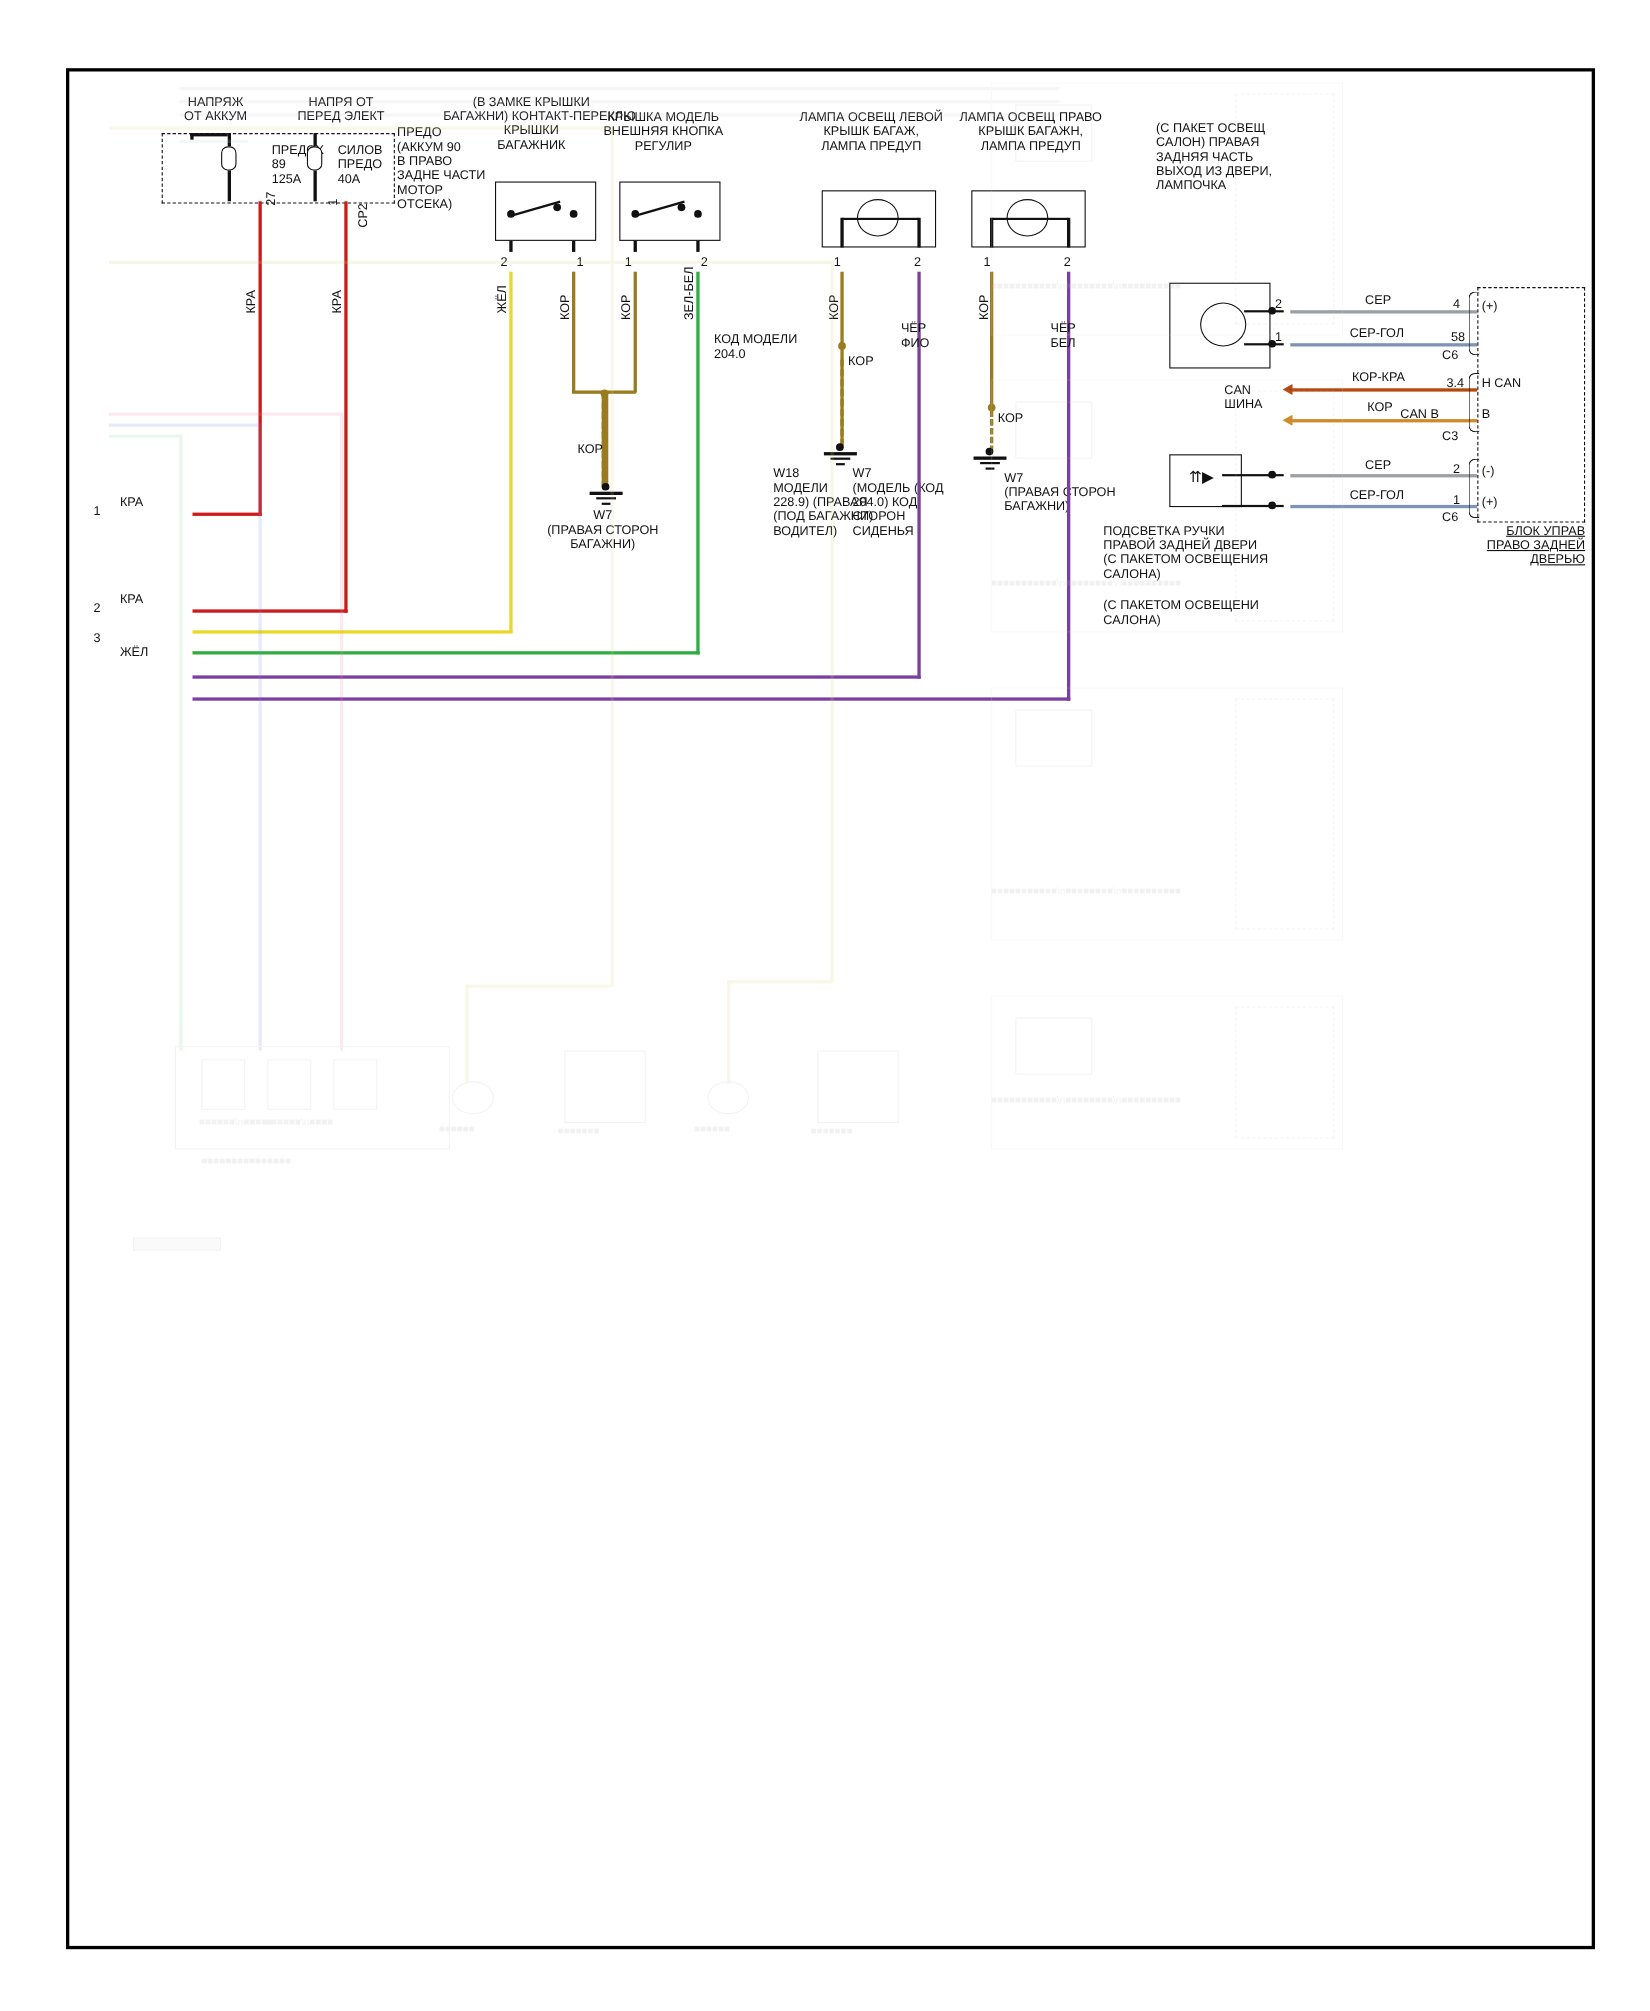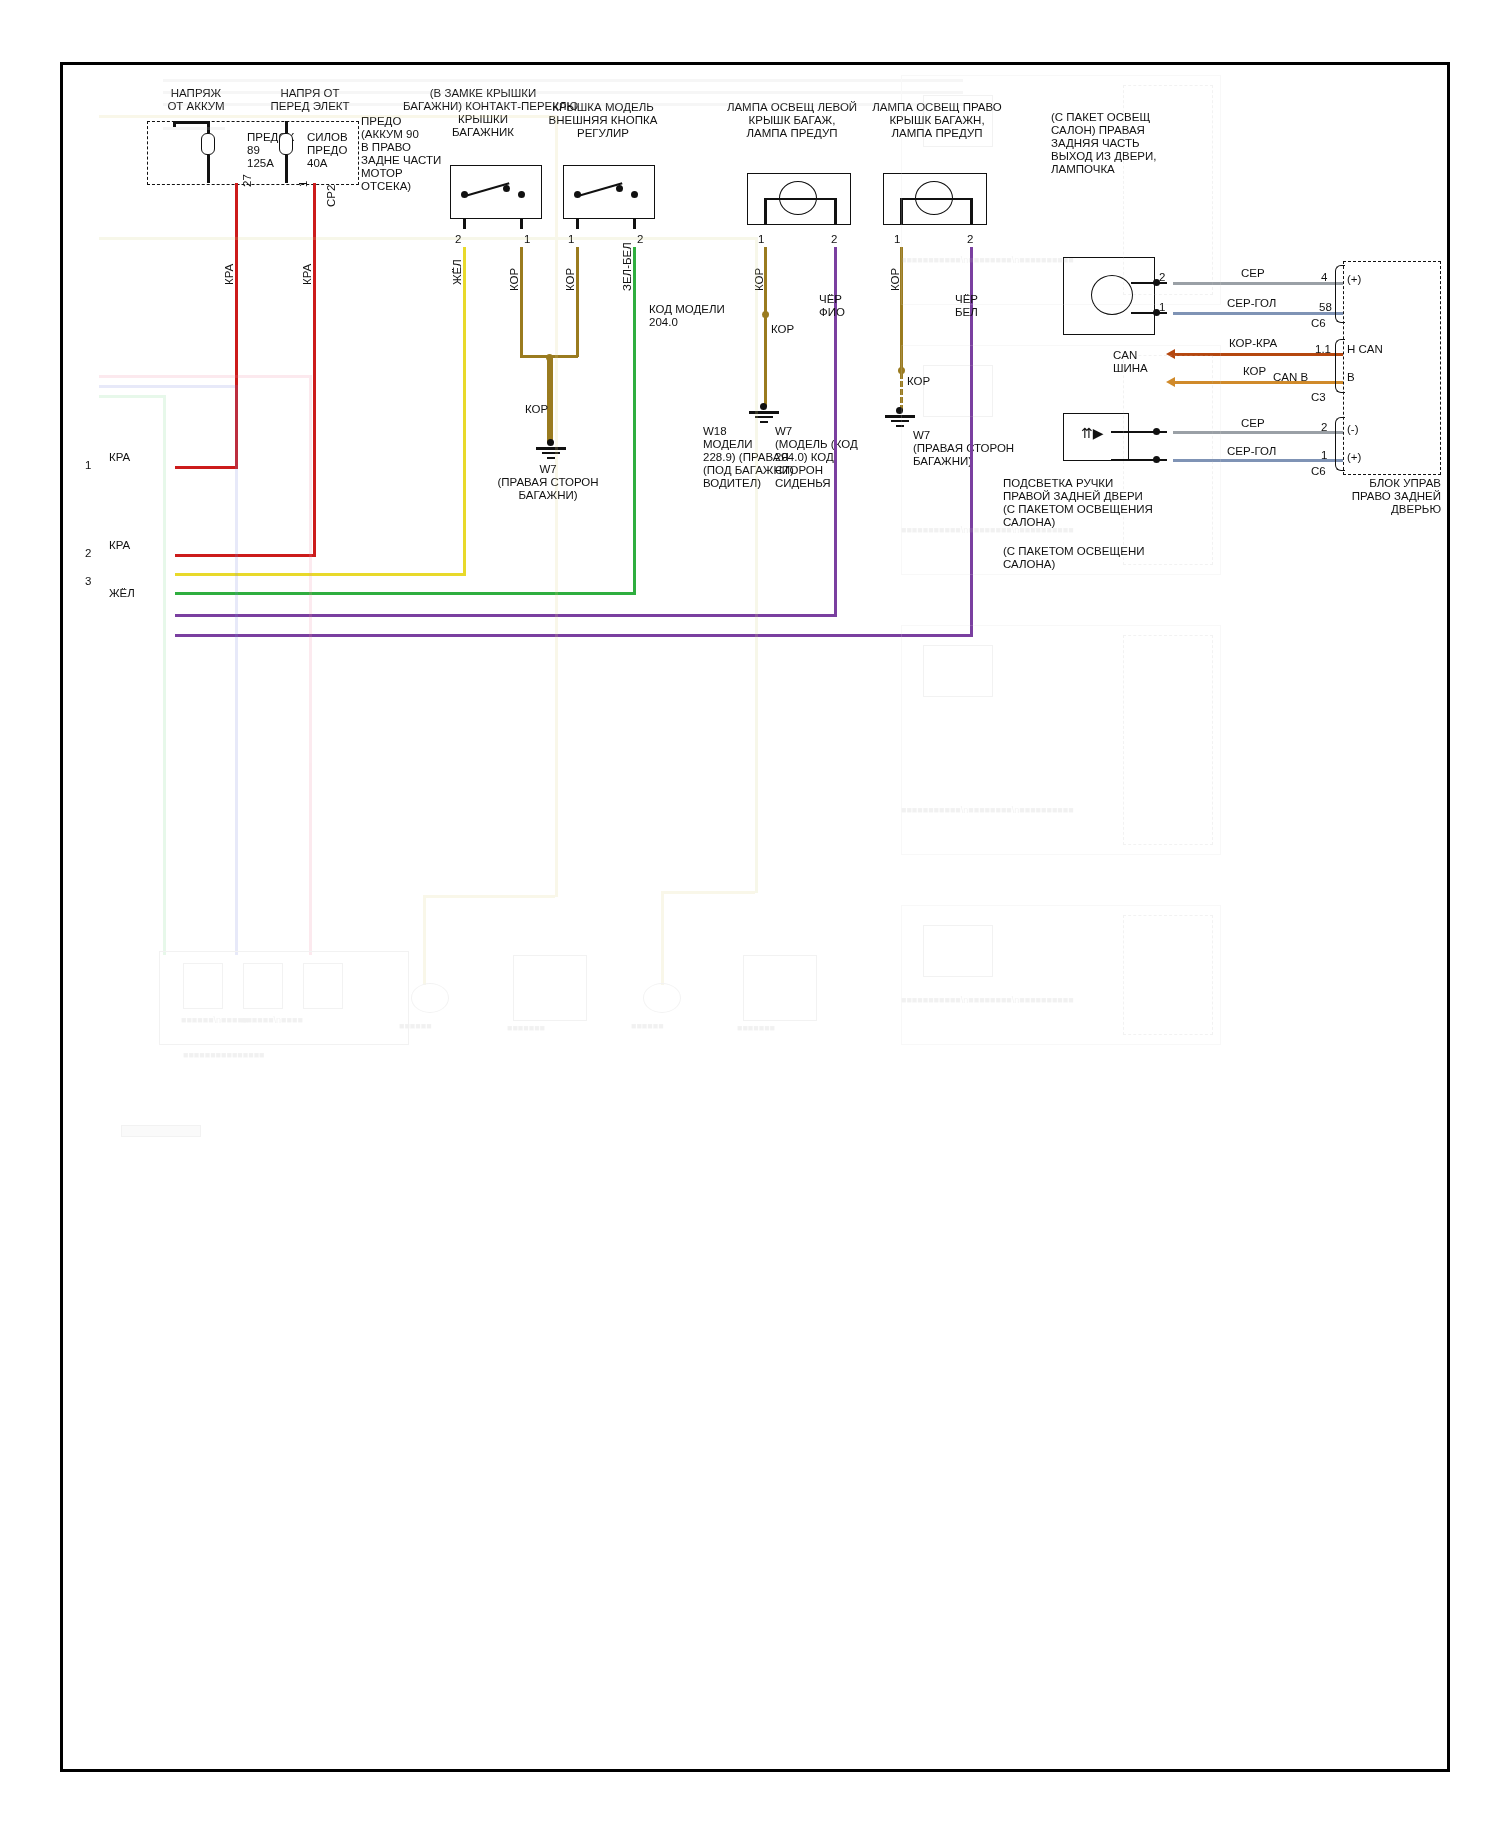--- a/index.html
+++ b/index.html
@@ -230,40 +230,40 @@
   <div class="dot" style="left:1090px;top:391px;"></div>
   <div class="hline2" style="left:1110px;top:366px;width:170px;background:#9aa0a6;height:3px;"></div>
   <div class="hline2" style="left:1110px;top:394px;width:170px;background:#7f93b5;height:3px;"></div>
   <div class="lbl" style="left:1178px;top:352px;">СЕР</div>
   <div class="lbl" style="left:1164px;top:380px;">СЕР-ГОЛ</div>
 
   <div class="dash" style="left:1280px;top:196px;width:98px;height:214px;"></div>
   <div class="lbl" style="left:1258px;top:206px;">4</div>
   <div class="lbl" style="left:1256px;top:236px;">58</div>
   <div class="lbl" style="left:1248px;top:252px;">C6</div>
-  <div class="lbl" style="left:1252px;top:278px;">1.1</div>
+  <div class="lbl" style="left:1252px;top:278px;">3.4</div>
   <div class="lbl" style="left:1284px;top:278px;">H CAN</div>
   <div class="lbl" style="left:1210px;top:306px;">CAN B</div>
   <div class="lbl" style="left:1284px;top:306px;">B</div>
   <div class="lbl" style="left:1248px;top:326px;">C3</div>
   <div class="lbl" style="left:1284px;top:208px;">(+)</div>
   <div class="lbl" style="left:1258px;top:356px;">2</div>
   <div class="lbl" style="left:1284px;top:358px;">(-)</div>
   <div class="lbl" style="left:1258px;top:384px;">1</div>
   <div class="lbl" style="left:1284px;top:386px;">(+)</div>
   <div class="lbl" style="left:1248px;top:400px;">C6</div>
   <div class="bracketL" style="left:1272px;top:200px;width:10px;height:58px;border-radius:6px 0 0 6px;"></div>
   <div class="bracketL" style="left:1272px;top:274px;width:10px;height:54px;border-radius:6px 0 0 6px;"></div>
   <div class="bracketL" style="left:1272px;top:352px;width:10px;height:54px;border-radius:6px 0 0 6px;"></div>
 
   <div class="lbl" style="left:940px;top:412px;">ПОДСВЕТКА РУЧКИ
 ПРАВОЙ ЗАДНЕЙ ДВЕРИ
 (С ПАКЕТОМ ОСВЕЩЕНИЯ
 САЛОНА)</div>
-  <div class="lbl" style="left:1228px;top:412px;text-align:right;width:150px;">БЛОК УПРАВ
+  <div class="lbl" style="left:1228px;top:412px;text-align:right;width:150px;text-decoration:underline;">БЛОК УПРАВ
 ПРАВО ЗАДНЕЙ
 ДВЕРЬЮ</div>
   <div class="lbl" style="left:940px;top:480px;">(С ПАКЕТОМ ОСВЕЩЕНИ
 САЛОНА)</div>
 
   <div class="faded" style="left:8px;top:500px;width:1374px;height:1202px;">
 
     <div class="hline" style="left:100px;top:14px;width:800px;background:#cfcfcf;"></div>
     <div class="hline" style="left:100px;top:26px;width:800px;background:#cfcfcf;"></div>
     <div class="hline" style="left:100px;top:38px;width:800px;background:#cfcfcf;"></div>

